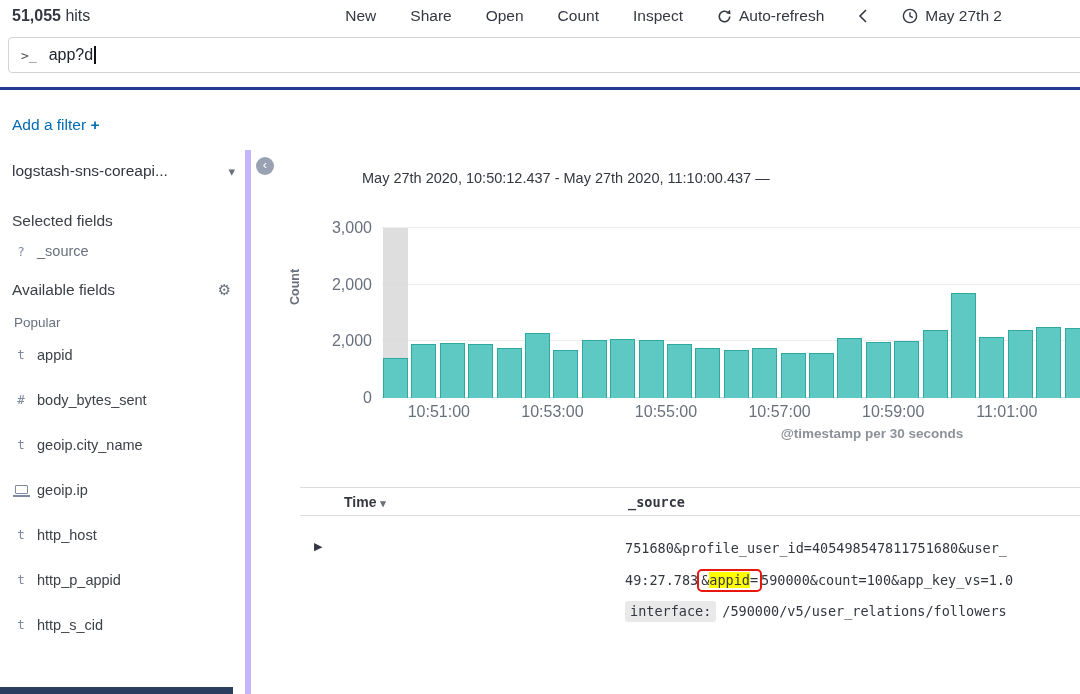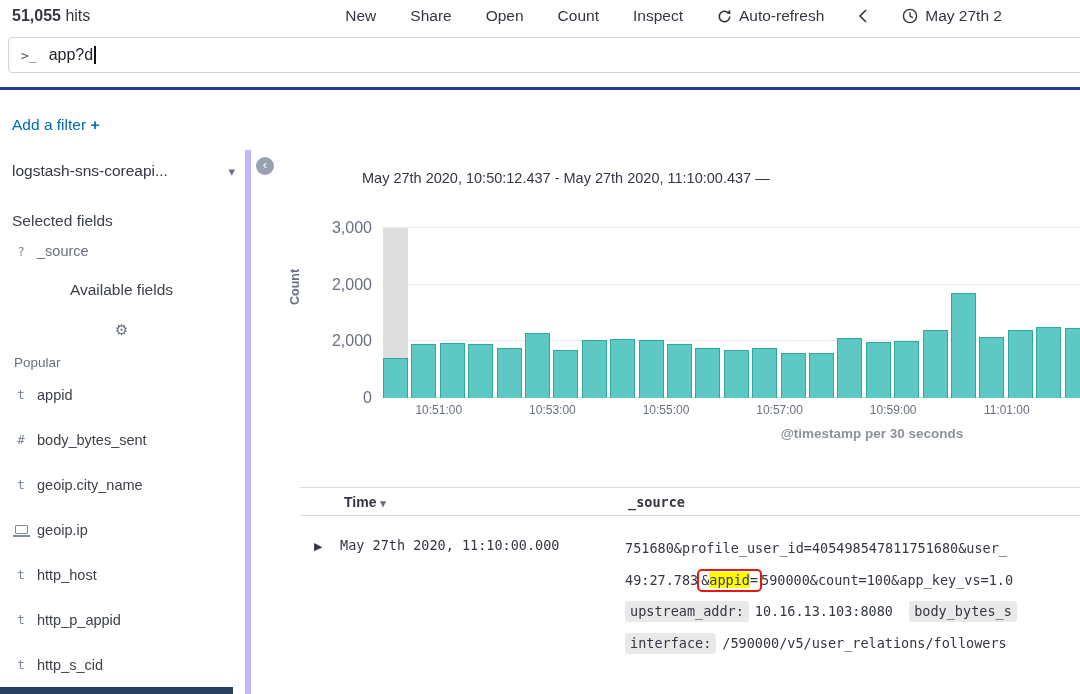--- a/index.html
+++ b/index.html
@@ -31,21 +31,21 @@
   .add-filter .plus { font-weight: bold; }
 
   
   .sidebar { position: absolute; top: 150px; left: 0; width: 251px; height: 544px;
     border-right: 6px solid #c4b5fd; padding: 0 0 0 12px; }
   .index-row { display: flex; align-items: center; justify-content: space-between;
     padding: 12px 10px 10px 0; cursor: pointer; }
   .index-name { font-size: 15.5px; color: #343741; overflow: hidden; text-overflow: ellipsis; white-space: nowrap; }
   .caret-down { color: #69707d; font-size: 13px; margin-left: 6px; }
   .side-heading { font-size: 15.5px; color: #3b3f46; margin-top: 22px; }
-  .heading-row { display: flex; align-items: center; justify-content: space-between; padding-right: 14px; flex-direction: column; }
+  .heading-row { display: flex; align-items: center; justify-content: space-between; padding-right: 14px; }
   .gear { color: #69707d; font-size: 15px; cursor: pointer; }
   .source-row { display: flex; align-items: center; gap: 9px; padding: 13px 0 0 2px; cursor: pointer; }
   .ftype { font-family: "DejaVu Sans Mono", monospace; font-size: 12.5px; color: #7d8aa0; width: 14px; text-align: center; flex: 0 0 14px; }
   .source-name { font-size: 14.5px; color: #69707d; }
   .popular-label { font-size: 13.5px; color: #69707d; margin-top: 16px; padding-left: 2px; }
   .field-list { margin-top: 2px; }
   .field-row { display: flex; align-items: center; gap: 9px; height: 45px; padding-left: 2px; cursor: pointer; }
   .field-name { font-size: 14.5px; color: #3c4048; }
   .geo-icon { display: inline-block; width: 13px; height: 9px; border: 1.5px solid #7d8aa0; border-radius: 1px; position: relative; flex: 0 0 13px; margin-left: 1px; }
   .geo-icon:after { content: ""; position: absolute; left: -3px; right: -3px; bottom: -4px; height: 2px; background: #7d8aa0; }
@@ -60,21 +60,21 @@
     font-size: 12.5px; font-weight: bold; color: #69707d; }
   .yaxis { position: absolute; left: 0; top: 0; width: 120px; }
   .ytick { position: absolute; right: 0; transform: translateY(-50%); font-size: 16px; color: #69707d; }
   .plot { position: absolute; left: 130px; top: 78px; width: 698px; height: 170px; }
   .gridline { position: absolute; left: 0; width: 100%; height: 1px; background: #ececec; }
   .gridline.zero { background: #d3dae6; }
   .bar { position: absolute; bottom: 0; width: 25px; background: var(--bar-fill, #5dc9c2);
     border: 1px solid var(--bar-border, #2fa8a1); border-bottom: none; cursor: pointer; }
   .bar.partial { background: var(--partial, #d8d8d8); border: none; opacity: 0.85; cursor: default; }
   .xaxis { position: absolute; left: 130px; top: 253px; width: 698px; height: 16px; }
-  .xtick { position: absolute; transform: translateX(-50%); font-size: 12px; color: #69707d; white-space: nowrap; }
+  .xtick { position: absolute; transform: translateX(-50%); font-size: 16px; color: #69707d; white-space: nowrap; }
   .xlabel { position: absolute; top: 276px; left: 420px; width: 400px; text-align: center;
     font-size: 13.5px; font-weight: bold; color: #8c9199; }
 
   
   .thead { position: absolute; top: 337px; left: 48px; width: 780px; height: 29px;
     border-top: 1px solid #dcdcdc; border-bottom: 1px solid #dcdcdc; }
   .th-time { position: absolute; left: 44px; top: 6px; font-size: 14px; font-weight: bold; cursor: pointer; }
   .sort-caret { color: #69707d; font-size: 11px; }
   .th-source { position: absolute; left: 328px; top: 6px; font-size: 13.5px; font-weight: bold; font-family: "DejaVu Sans Mono", monospace; }
   .row-caret { position: absolute; left: 62px; top: 390px; font-size: 11px; color: #343741; cursor: pointer; }
@@ -246,29 +246,25 @@
 
   <div class="thead">
     <span class="th-time">
       <span>Time</span>
       <span class="sort-caret">▾</span>
     </span>
     <span class="th-source">_source</span>
   </div>
 
   <span class="row-caret">▶</span>
-  <div class="cell-time">May 27th 2020, 11:10:00.000</div>
 
   <div class="cell-source">
     <div class="srcline">
       <span>751680&amp;profile_user_id=405498547811751680&amp;user_</span>
     </div>
     <div class="srcline">
       <span>49:27.783</span><span class="redbox"><span>&amp;</span><span class="hl">appid</span><span>=</span></span><span>590000&amp;count=100&amp;app_key_vs=1.0</span>
     </div>
     <div class="srcline">
-      <span class="fbadge">upstream_addr:</span><span>10.16.13.103:8080</span>&nbsp;&nbsp;<span class="fbadge">body_bytes_s</span>
-    </div>
-    <div class="srcline">
       <span class="fbadge">interface:</span><span>/590000/v5/user_relations/followers</span>
     </div>
   </div>
 </div>
 
 </body></html>

